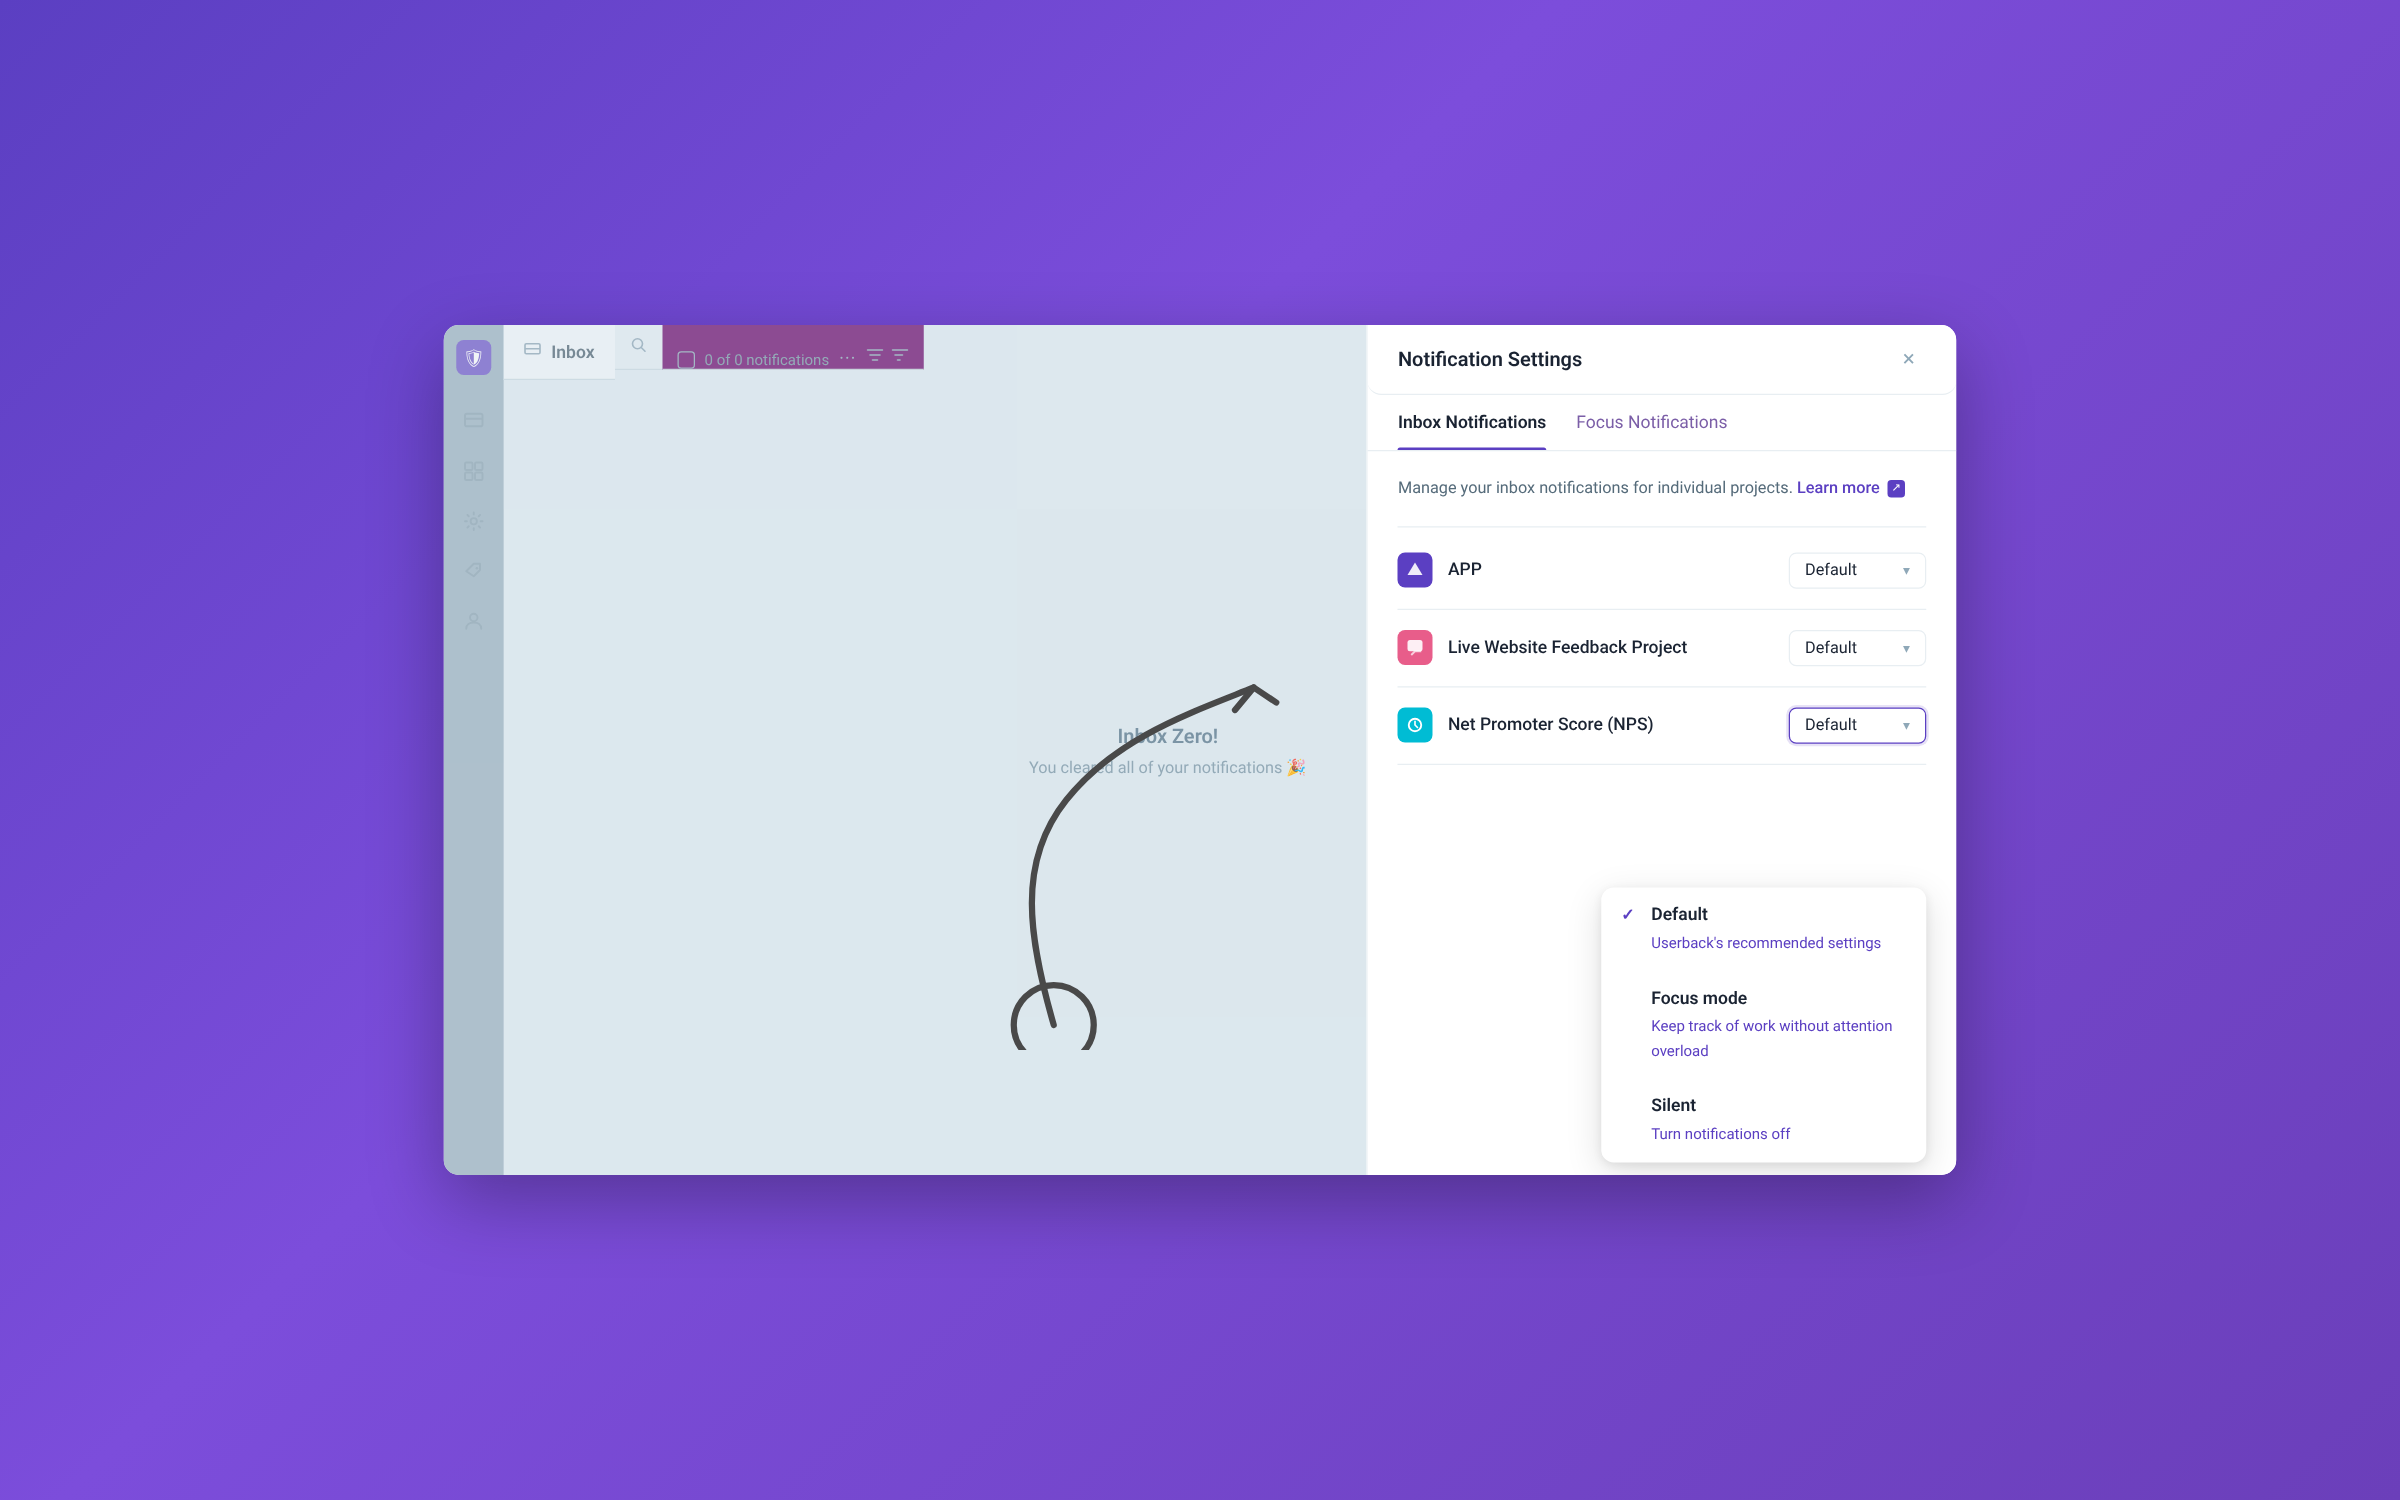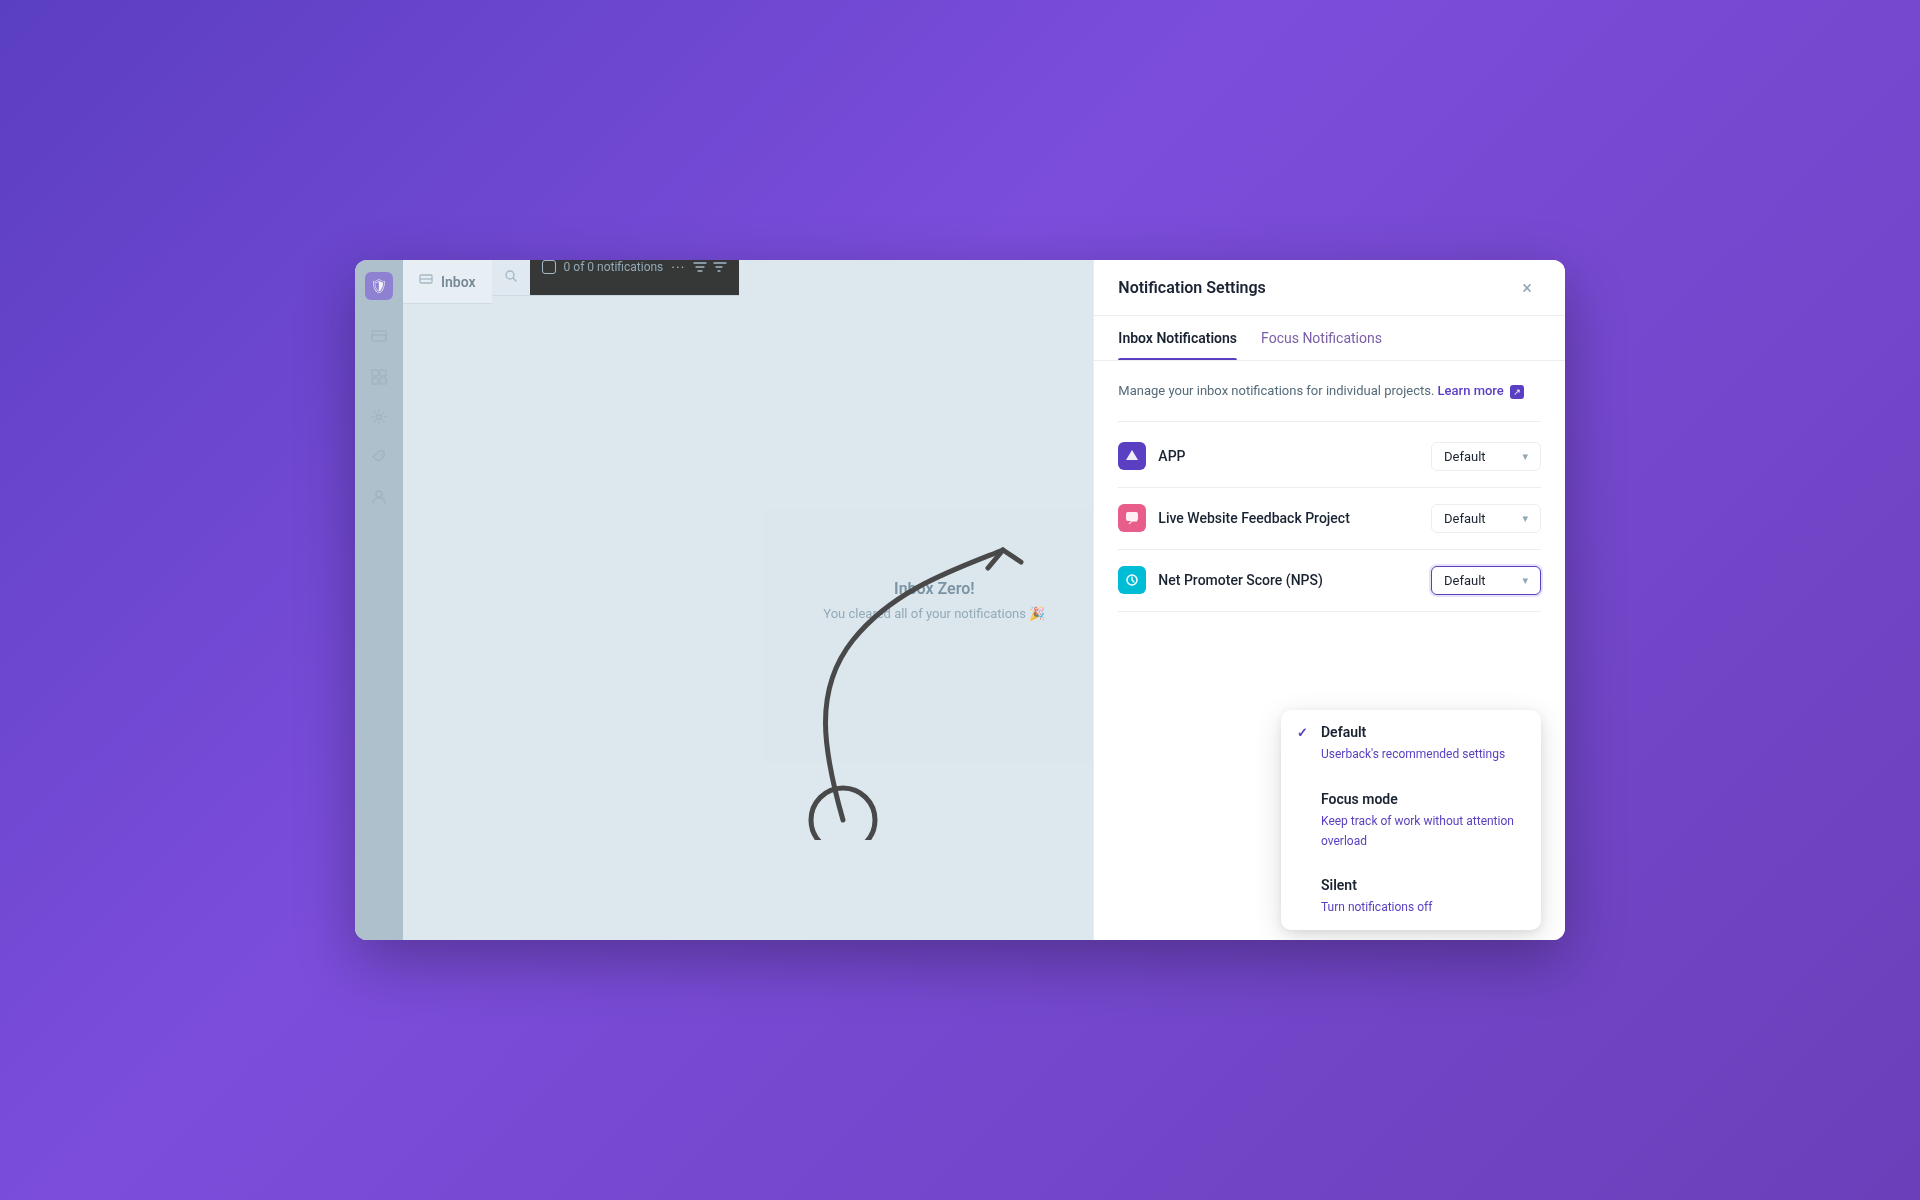--- a/index.html
+++ b/index.html
@@ -107,23 +107,23 @@
       border-bottom: 1px solid #c5d5df;
     }
 
     .search-icon-inner {
       color: #8fa8b8;
       font-size: 13px;
     }
 
     .notifications-bar {
       height: 36px;
-      background: #000000;
-      display: flex;
-      align-items: flex-start;
+      background: #701a75;
+      display: flex;
+      align-items: flex-end;
       padding: 0 12px;
       gap: 8px;
       border-bottom: 1px solid #bfcdd6;
     }
 
     .checkbox-mock {
       width: 14px;
       height: 14px;
       border: 1.5px solid #8fa8b8;
       border-radius: 3px;
@@ -184,20 +184,21 @@
       position: relative;
     }
 
     .modal-header {
       height: 56px;
       display: flex;
       align-items: center;
       justify-content: space-between;
       padding: 0 24px;
       border-bottom: 1px solid #e8eef2;
+      border-radius: 11px;
     }
 
     .modal-title {
       font-size: 16px;
       font-weight: 600;
       color: #1a2332;
     }
 
     .close-button {
       width: 28px;

